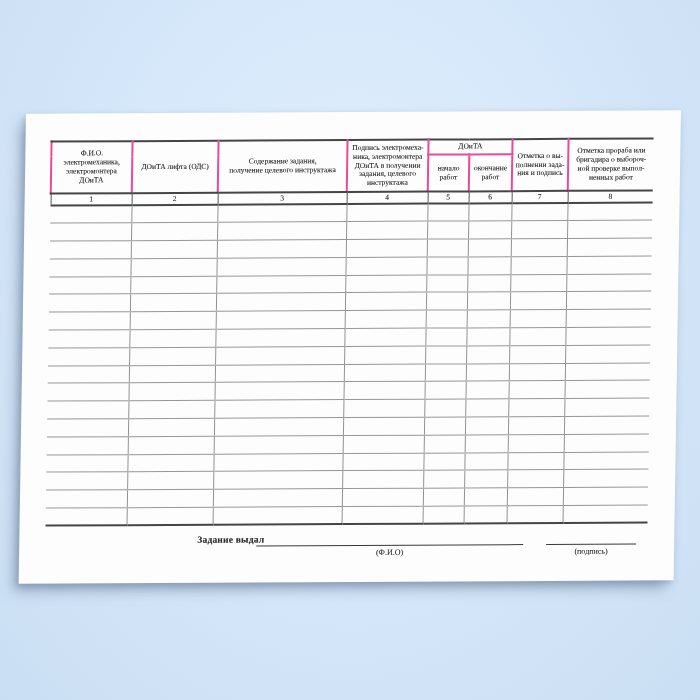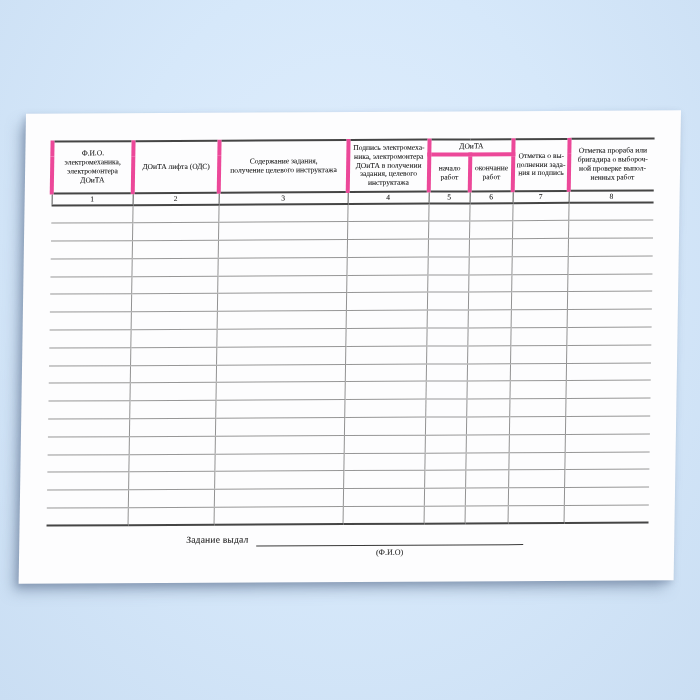--- a/index.html
+++ b/index.html
@@ -28,21 +28,21 @@
   .doc-table td {
     vertical-align:middle;
     text-align:center;
     white-space:pre-line;
     color:#2d2d2d;
     text-shadow:0 0 0.5px rgba(70,70,70,0.55);
     overflow:hidden;
     padding:0 1px;
   }
   
-  .doc-table thead td { border:4px solid #ec4899; font-size:7.5px; line-height:8.8px; }
+  .doc-table thead td { border:2px solid #ec4899; font-size:7.5px; line-height:8.8px; }
   .doc-table tr.hr1 td { border-top:2px solid #454545; height:15px; }
   .doc-table tr.hr1 td[rowspan] { border-bottom:2px solid #454545; }
   .doc-table tr.hr2 td { border-bottom:2px solid #454545; height:37px; }
   .doc-table tr.num-row td {
     border:1px solid #555;
     border-top:2px solid #454545;
     border-bottom:2px solid #454545;
     height:12px; font-size:7.5px; line-height:10px;
   }
   
@@ -50,22 +50,22 @@
   
   .doc-table tbody td {
     border-left:1px solid #929292;
     border-bottom:1px solid #979797;
     height:17.8px;
   }
   .doc-table tbody td:first-child { border-left:none; }
   .doc-table tbody tr:last-child td { border-bottom:2px solid #454545; }
   
   .footer { position:absolute; left:0; top:421px; width:100%; height:36px; font-size:9.5px; }
-  .issued-label { position:absolute; left:167px; top:1px; letter-spacing:0.2px;
-    text-shadow:0 0 0.5px rgba(70,70,70,0.55); }
+  .issued-label { position:absolute; left:178px; top:1px; letter-spacing:0.2px;
+    text-shadow:0 0 0.5px rgba(70,70,70,0.55);font-weight:bold; }
   .sign-group { position:absolute; top:0; }
   .sign-group .sig-line { height:13px; border-bottom:1px solid #3a3a3a; }
   .sign-group .caption { text-align:center; font-size:8px; margin-top:2px; color:#333;
     text-shadow:0 0 0.4px rgba(70,70,70,0.5); }
   .fio-group { left:237px; width:267px; }
   .podpis-group { left:527px; width:90px; }
 </style>
 </head>
 <body>
 
@@ -305,15 +305,19 @@
         </tr>
       </tbody>
   </table>
 
   <div class="footer">
     <span class="issued-label">Задание выдал</span>
     <div class="sign-group fio-group">
       <div class="sig-line"></div>
       <div class="caption">(Ф.И.О)</div>
     </div>
+    <div class="sign-group podpis-group">
+      <div class="sig-line"></div>
+      <div class="caption">(подпись)</div>
+    </div>
   </div>
 
 </div>
 
 </body></html>

